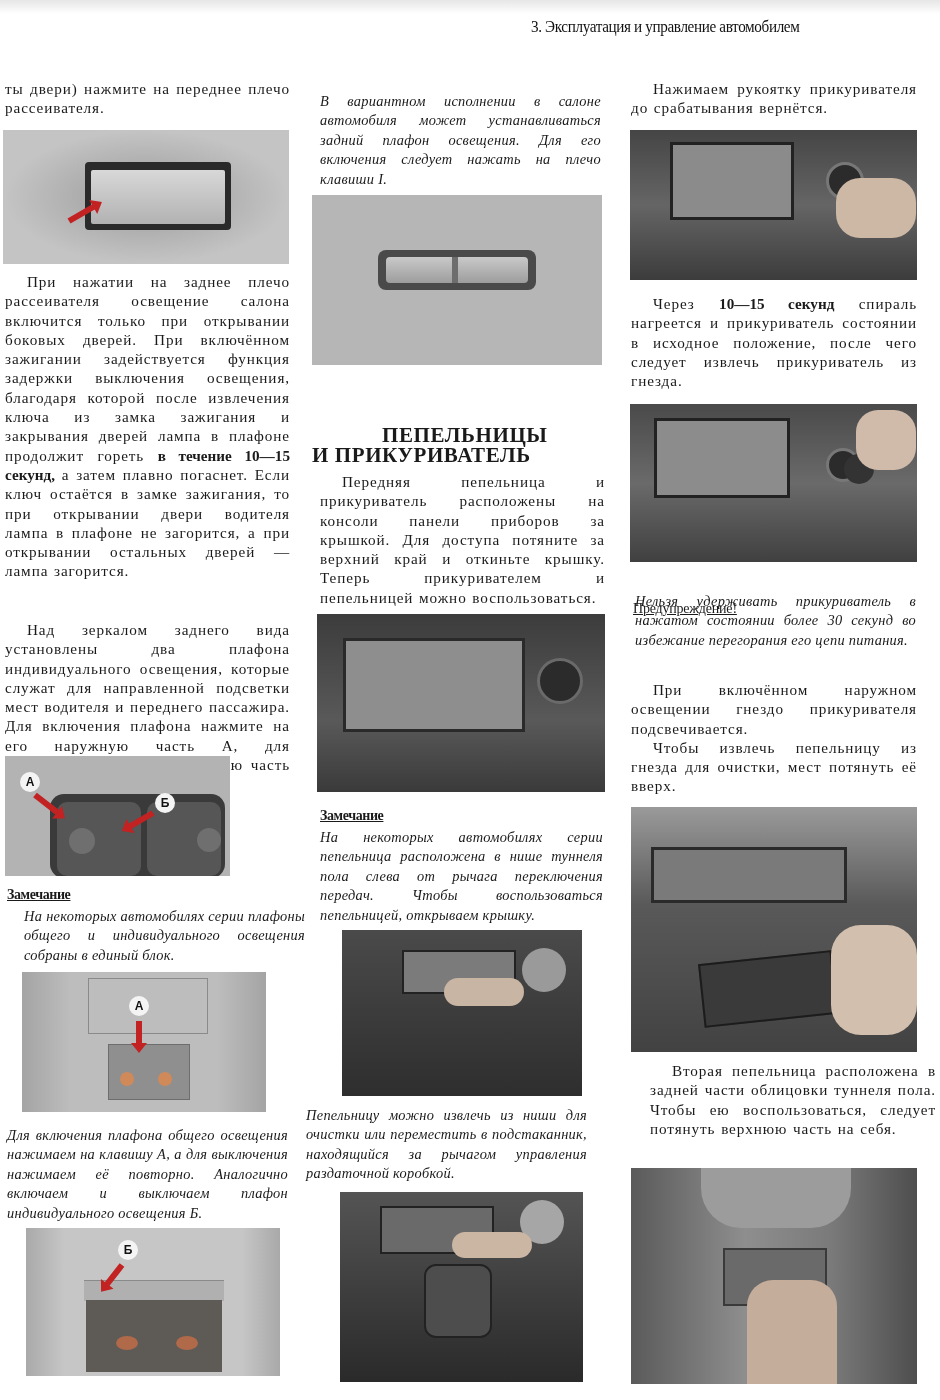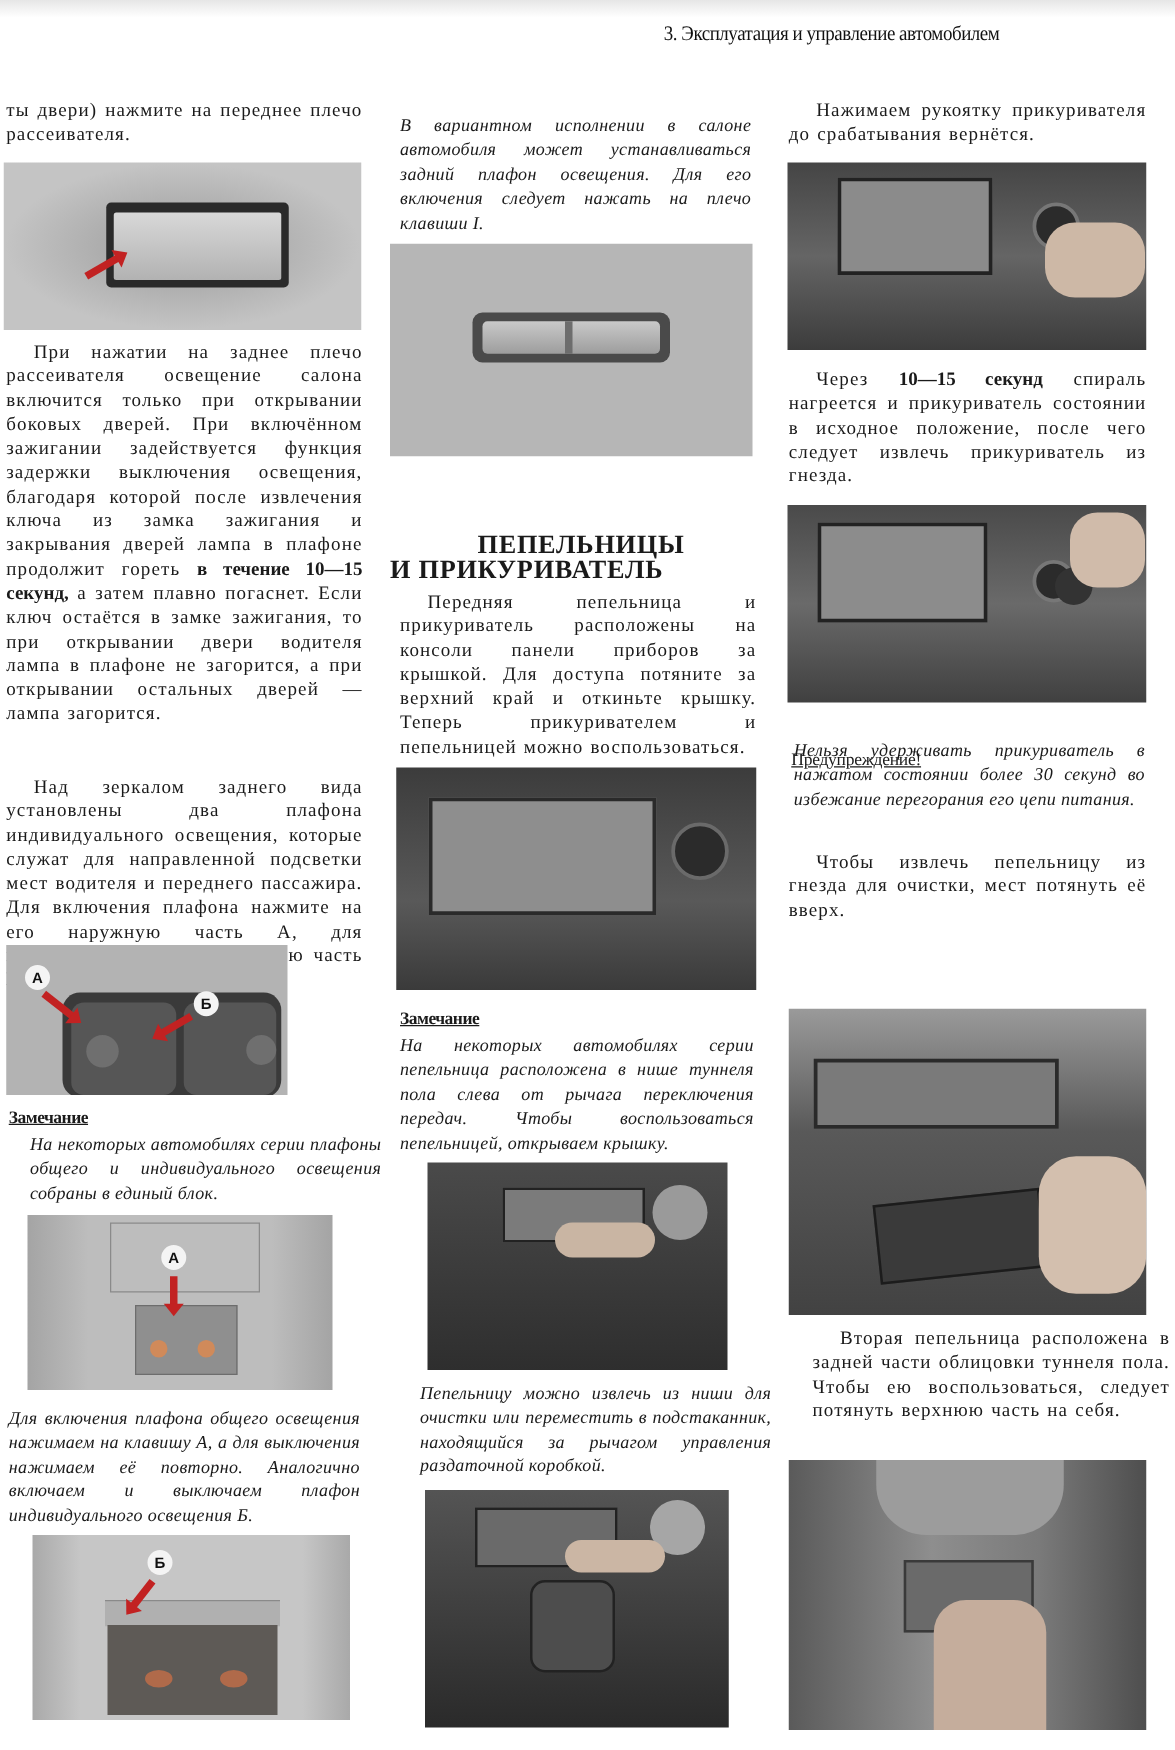--- a/index.html
+++ b/index.html
@@ -100,21 +100,21 @@
 
 <div class="note" style="left:320px;top:808px;">Замечание</div>
 <div class="it" style="left:320px;top:828px;width:283px;">На некоторых автомобилях серии пепельница расположена в нише туннеля пола слева от рычага переключения передач. Чтобы воспользоваться пепельницей, открываем крышку.</div>
 
 <div class="photo" style="left:342px;top:930px;width:240px;height:166px;background:linear-gradient(#4a4a4a,#2e2e2e);">
   <div style="position:absolute;left:60px;top:20px;width:110px;height:40px;background:#7b7b7b;border:2px solid #222;"></div>
   <div style="position:absolute;left:180px;top:18px;width:44px;height:44px;border-radius:50%;background:#9a9a9a;"></div>
   <div style="position:absolute;left:102px;top:48px;width:80px;height:28px;border-radius:14px;background:#c9b5a3;"></div>
 </div>
 
-<div class="it" style="left:336px;top:1106px;width:281px;">Пепельницу можно извлечь из ниши для очистки или переместить в подстаканник, находящийся за рычагом управления раздаточной коробкой.</div>
+<div class="it" style="left:306px;top:1106px;width:281px;">Пепельницу можно извлечь из ниши для очистки или переместить в подстаканник, находящийся за рычагом управления раздаточной коробкой.</div>
 
 <div class="photo" style="left:340px;top:1192px;width:243px;height:190px;background:linear-gradient(#545454,#2a2a2a);">
   <div style="position:absolute;left:40px;top:14px;width:110px;height:44px;background:#6a6a6a;border:2px solid #222;"></div>
   <div style="position:absolute;left:180px;top:8px;width:44px;height:44px;border-radius:50%;background:#a6a6a6;"></div>
   <div style="position:absolute;left:84px;top:72px;width:64px;height:70px;border-radius:12px;background:#4d4d4d;border:2px solid #222;"></div>
   <div style="position:absolute;left:112px;top:40px;width:80px;height:26px;border-radius:13px;background:#cbb6a4;"></div>
 </div>
 
 <div class="t" style="left:631px;top:79px;width:286px;">
   <p>Нажимаем рукоятку прикуривателя до срабатывания вернётся.</p>
@@ -134,20 +134,21 @@
   <div style="position:absolute;left:24px;top:14px;width:130px;height:74px;background:#8c8c8c;border:3px solid #222;"></div>
   <div style="position:absolute;left:196px;top:44px;width:28px;height:28px;border-radius:50%;background:#2b2b2b;border:3px solid #777;"></div>
   <div style="position:absolute;left:214px;top:50px;width:30px;height:30px;border-radius:50%;background:#333;"></div>
   <div style="position:absolute;left:226px;top:6px;width:60px;height:60px;border-radius:22px;background:#d0bbaa;"></div>
 </div>
 
 <div class="warn" style="left:633px;top:573px;margin-top:28px;">Предупреждение!</div>
 <div class="it" style="left:635px;top:592px;width:281px;">Нельзя удерживать прикуриватель в нажатом состоянии более 30 секунд во избежание перегорания его цепи питания.</div>
 
 <div class="t" style="left:631px;top:680px;width:286px;">
+  <p>При включённом наружном освещении гнездо прикуривателя подсвечивается.</p>
   <p>Чтобы извлечь пепельницу из гнезда для очистки, мест потянуть её вверх.</p>
 </div>
 
 <div class="photo" style="left:631px;top:807px;width:286px;height:245px;background:linear-gradient(#9a9a9a,#595959 40%,#424242);">
   <div style="position:absolute;left:20px;top:40px;width:190px;height:50px;background:#7a7a7a;border:3px solid #2a2a2a;"></div>
   <div style="position:absolute;left:70px;top:150px;width:130px;height:60px;background:#3a3a3a;border:2px solid #1c1c1c;transform:rotate(-6deg);"></div>
   <div style="position:absolute;left:200px;top:118px;width:86px;height:110px;border-radius:30px;background:#d3bfae;"></div>
 </div>
 
 <div class="t" style="left:631px;top:1061px;width:286px;margin-left:19px;">

